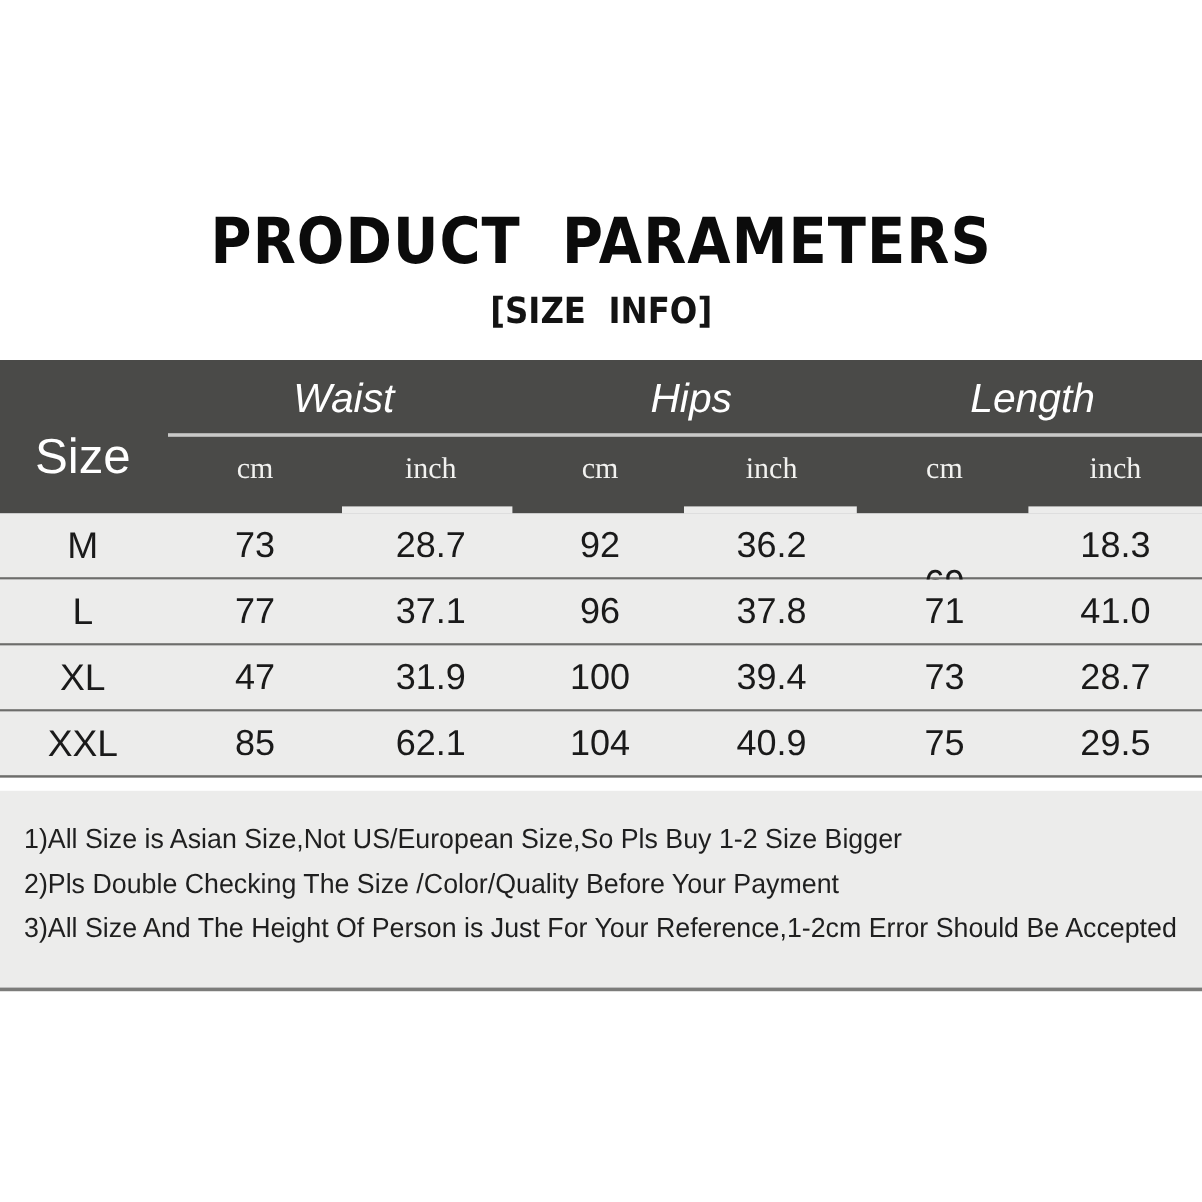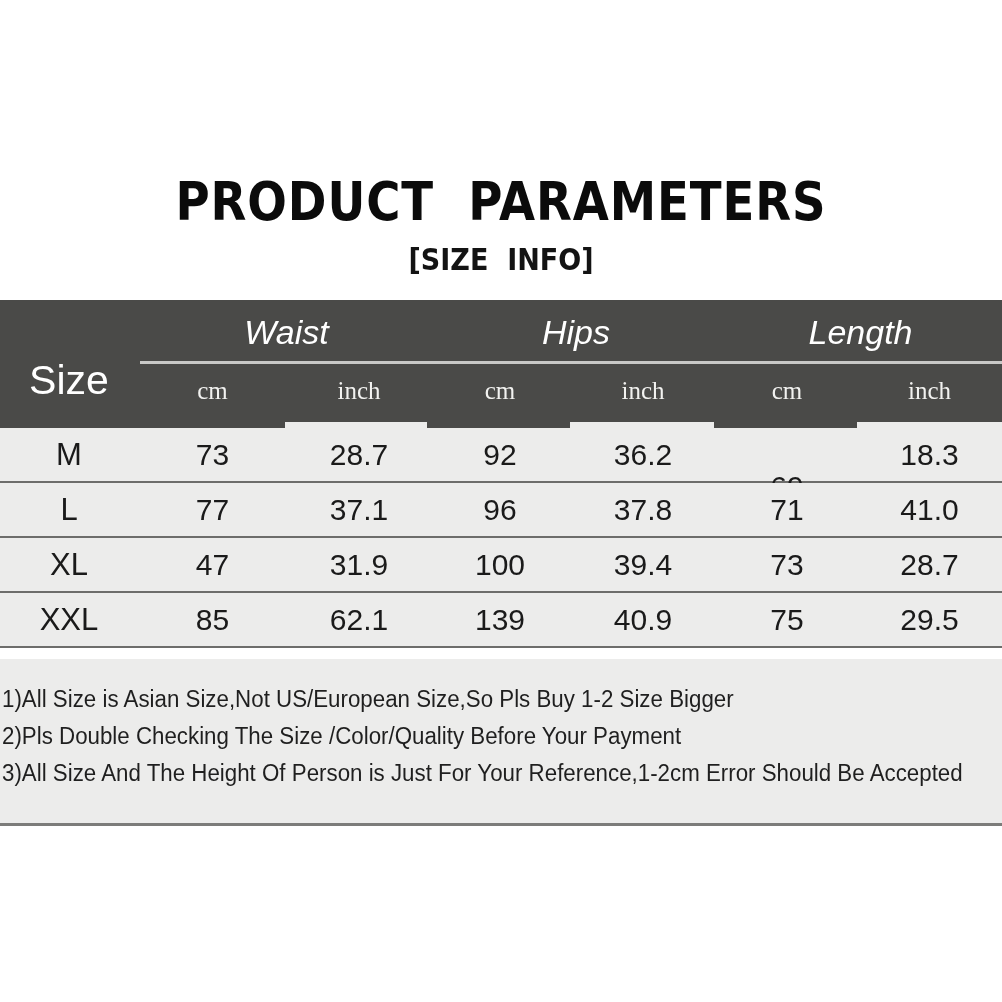--- a/index.html
+++ b/index.html
@@ -163,21 +163,21 @@
   
   .notes {
     position: absolute;
     top: 659px;
     left: 0;
     width: 1002px;
     height: 167px;
     background: #ececeb;
     border-bottom: 3px solid #7c7c7a;
     box-sizing: border-box;
-    padding: 22px 6px 0 2px;
+    padding: 22px 6px 0 20px;
   }
   .note-line {
     font-family: "Liberation Sans", sans-serif;
     font-size: 23px;
     color: #1f1f1f;
     line-height: 37px;
     white-space: nowrap;
     transform: scaleX(0.97);
     transform-origin: left center;
   }
@@ -249,21 +249,21 @@
         <div class="cell" style="left:427px; width:146px;">100</div>
         <div class="cell" style="left:570px; width:146px;">39.4</div>
         <div class="cell" style="left:714px; width:146px;">73</div>
         <div class="cell" style="left:857px; width:145px;">28.7</div>
       </div>
 
       <div class="row">
         <div class="cell size-col" style="left:8px; width:122px;">XXL</div>
         <div class="cell" style="left:140px; width:145px;">85</div>
         <div class="cell" style="left:285px; width:148px;">62.1</div>
-        <div class="cell" style="left:427px; width:146px;">139</div>
+        <div class="cell" style="left:427px; width:146px;">104</div>
         <div class="cell" style="left:570px; width:146px;">40.9</div>
         <div class="cell" style="left:714px; width:146px;">75</div>
         <div class="cell" style="left:857px; width:145px;">29.5</div>
       </div>
 
     </div>
   </div>
 
   <div class="notes">
     <div class="note-line">1)All Size is Asian Size,Not US/European Size,So Pls Buy 1-2 Size Bigger</div>

